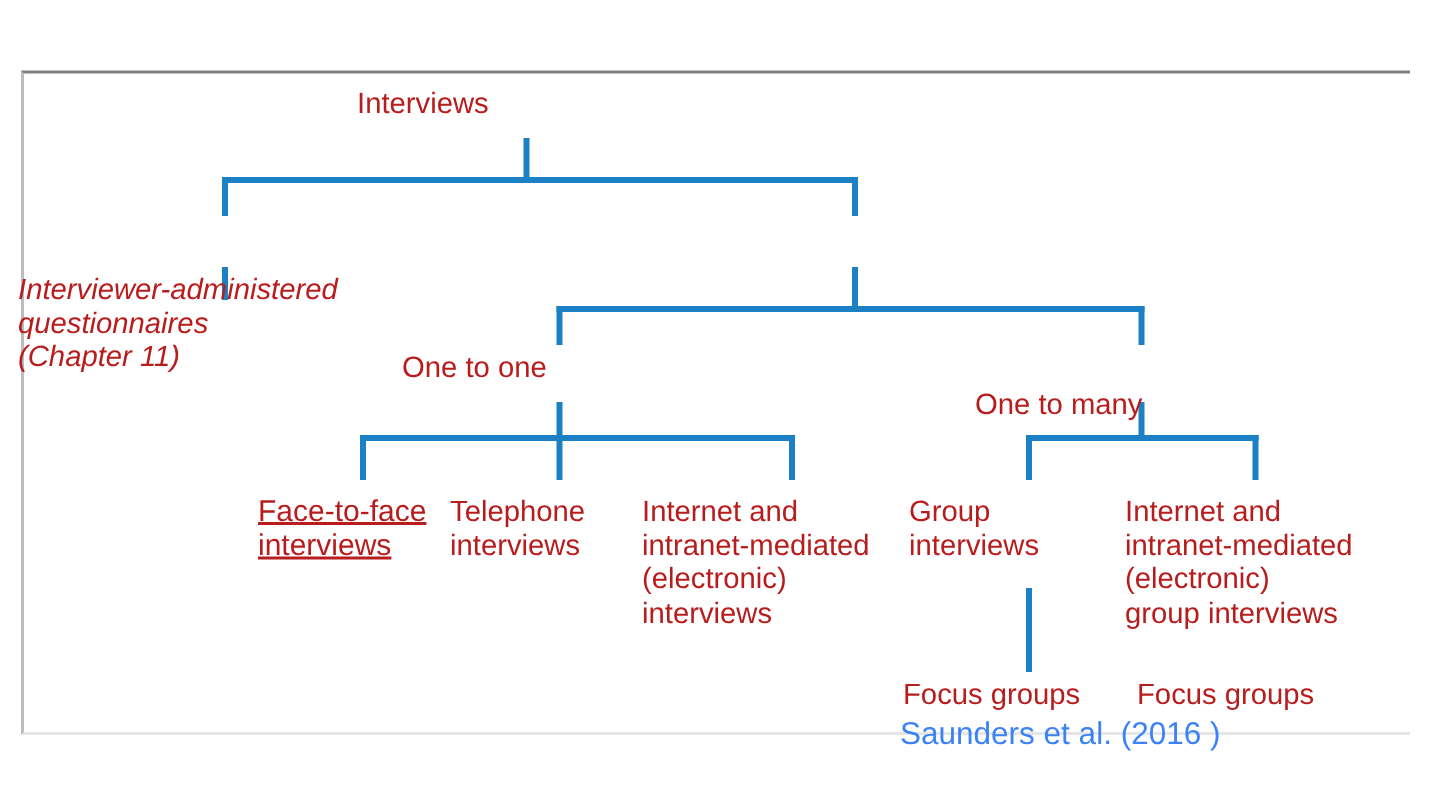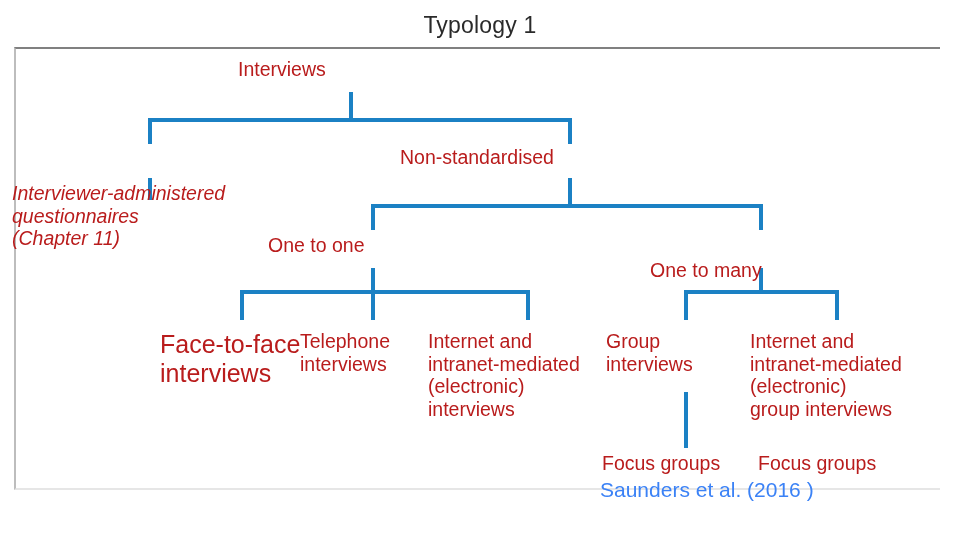--- a/index.html
+++ b/index.html
@@ -58,21 +58,21 @@
     white-space: pre-line;
   }
   .node.italic { font-style: italic; }
 
   .n-interviews      { left: 238px; top: 58px;  width: 226px; font-size: 19.5px; }
   .n-standardised    { left:  22px; top: 146px; width: 260px; font-size: 19.5px; }
   .n-nonstd          { left: 400px; top: 146px; width: 340px; font-size: 19.5px; }
   .n-iaq             { left:  12px; top: 182px; width: 280px; font-size: 19.5px; }
   .n-onetoone        { left: 268px; top: 234px; width: 216px; font-size: 19.5px; }
   .n-onetomany       { left: 650px; top: 234px; width: 226px; font-size: 19.5px; margin-top: 25px; }
-  .n-facetoface      { left: 160px; top: 330px; width: 170px; font-size: 25px; }
+  .n-facetoface      { left: 172px; top: 330px; width: 170px; font-size: 20px; text-decoration: underline; }
   .n-telephone       { left: 300px; top: 330px; width: 160px; font-size: 19.5px; }
   .n-internet1       { left: 428px; top: 330px; width: 200px; font-size: 19.5px; }
   .n-groupint        { left: 606px; top: 330px; width: 160px; font-size: 19.5px; }
   .n-internet2       { left: 750px; top: 330px; width: 196px; font-size: 19.5px; }
   .n-focus1          { left: 602px; top: 452px; width: 168px; font-size: 19.5px; }
   .n-focus2          { left: 758px; top: 452px; width: 168px; font-size: 19.5px; }
 
   
   .ln {
     position: absolute;
@@ -90,21 +90,20 @@
     text-align: left;
     font-size: 21px;
     color: #3b82f6;
   }
 </style>
 </head>
 <body>
 
 <div id="slide">
 
-  <div id="title">Typology 1</div>
 
   <div id="frame"></div>
 
   <div class="ln v" style="left:349px; top:92px; height:28px;"></div>
 
   <div class="ln h" style="left:148px; top:118px; width:424px;"></div>
 
   <div class="ln v" style="left:148px; top:118px; height:26px;"></div>
 
   <div class="ln v" style="left:568px; top:118px; height:26px;"></div>
@@ -134,21 +133,20 @@
 
   <div class="ln v" style="left:684px; top:392px; height:56px;"></div>
 
   <div class="node n-interviews">Interviews</div>
 
 
   <div class="node n-iaq italic">Interviewer-administered
 questionnaires
 (Chapter 11)</div>
 
-  <div class="node n-nonstd">Non-standardised</div>
 
   <div class="node n-onetoone">One to one</div>
 
   <div class="node n-onetomany">One to many</div>
 
   <div class="node n-facetoface">Face-to-face
 interviews</div>
 
   <div class="node n-telephone">Telephone
 interviews</div>

